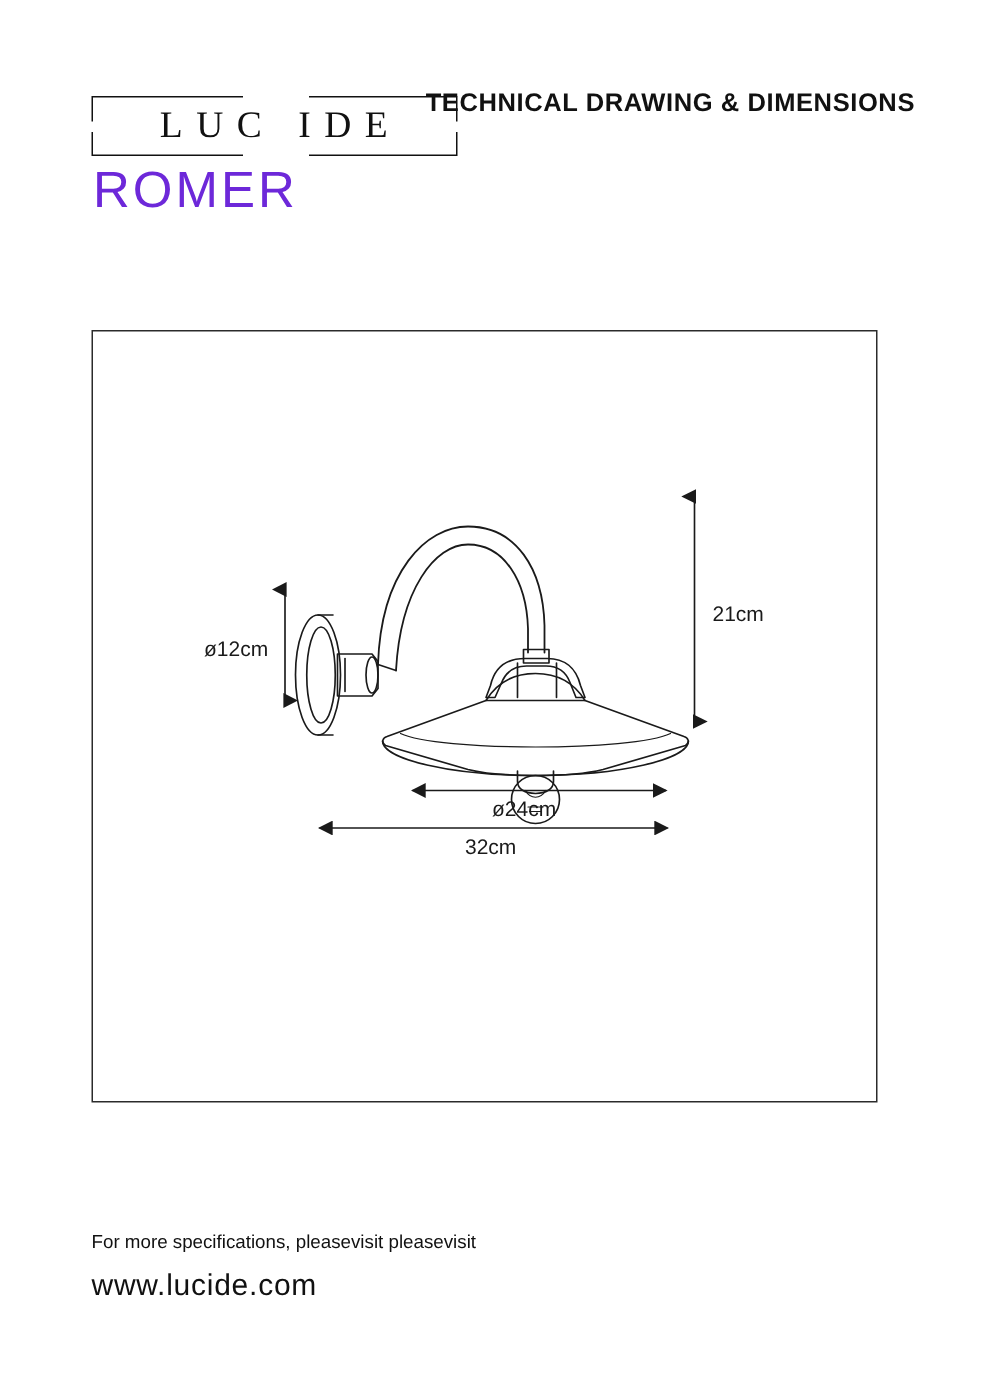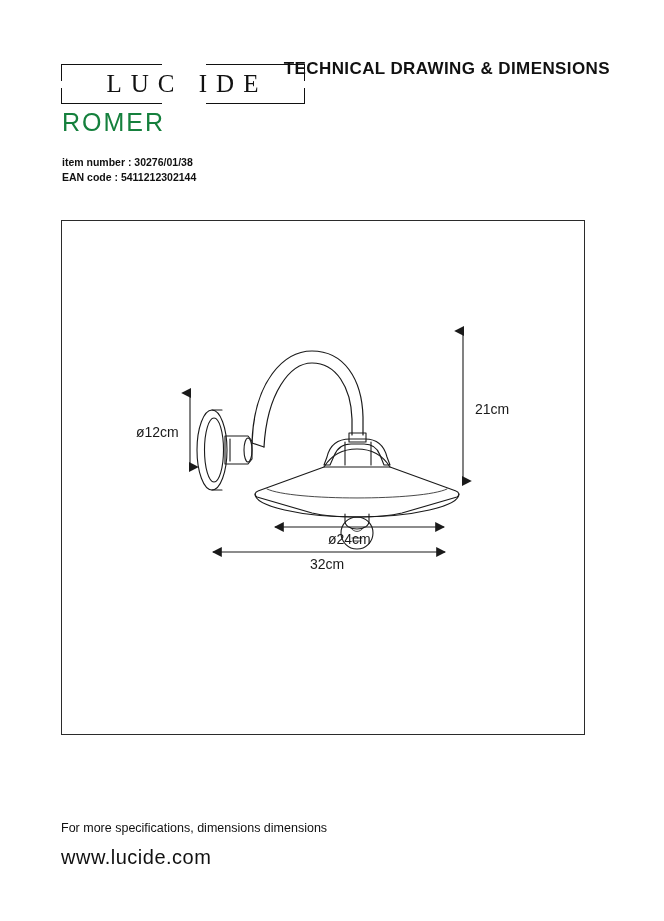--- a/index.html
+++ b/index.html
@@ -74,24 +74,24 @@
     font-size: 17px;
     font-weight: bold;
     letter-spacing: 0.4px;
     color: #111;
   }
 
   .product-name {
     position: absolute;
     left: 62px;
     top: 108px;
-    font-size: 25px;
+    font-size: 34px;
     letter-spacing: 2px;
     font-weight: 400;
-    color: #15803d;
+    color: #6d28d9;
   }
 
   .meta {
     position: absolute;
     left: 62px;
     top: 155px;
     font-size: 10.5px;
     line-height: 15px;
     font-weight: bold;
     color: #111;
@@ -135,24 +135,20 @@
   <div class="logo-box">
     <div class="logo-gap-top"></div>
     <div class="logo-gap-bottom"></div>
     <span class="logo-text">LUC&nbsp;IDE</span>
   </div>
 
   <div class="tech-title">TECHNICAL DRAWING &amp; DIMENSIONS</div>
 
   <div class="product-name">ROMER</div>
 
-  <div class="meta">
-    <div>item number : 30276/01/38</div>
-    <div>EAN code : 5411212302144</div>
-  </div>
 </div>
 
 <div class="frame">
   <svg width="522" height="513" viewBox="0 0 522 513" xmlns="http://www.w3.org/2000/svg">
     <defs>
       <marker id="arrUp" markerWidth="9" markerHeight="9" refX="4.5" refY="8" orient="auto">
         <path d="M4.5 0 L9 9 L0 9 Z" fill="#1a1a1a"></path>
       </marker>
       <marker id="arrDown" markerWidth="9" markerHeight="9" refX="4.5" refY="1" orient="auto">
         <path d="M4.5 9 L0 0 L9 0 Z" fill="#1a1a1a"></path>
@@ -233,14 +229,14 @@
       <text x="266" y="323">
         <tspan>ø24cm</tspan>
       </text>
       <text x="248" y="348">
         <tspan>32cm</tspan>
       </text>
     </g>
   </svg>
 </div>
 
-<div class="footer-note">For more specifications, dimensions dimensions</div>
+<div class="footer-note">For more specifications, pleasevisit pleasevisit</div>
 <a class="footer-url" href="#" style="text-decoration:none;color:#111;">www.lucide.com</a>
 
 </body></html>

